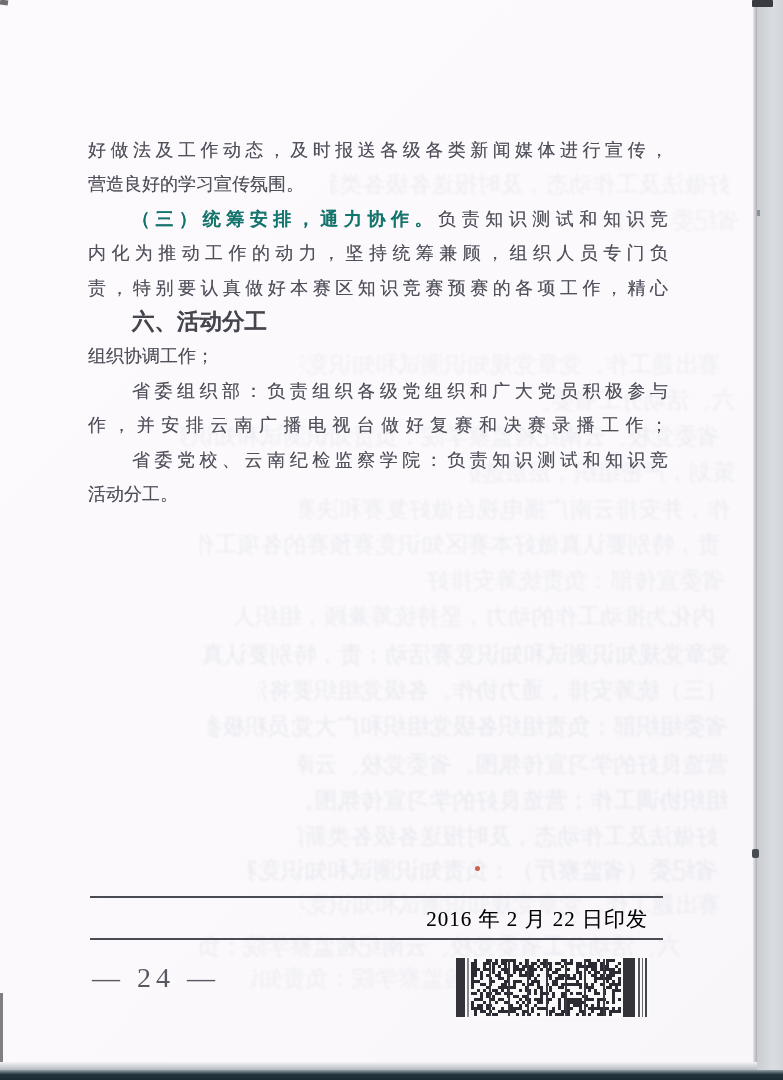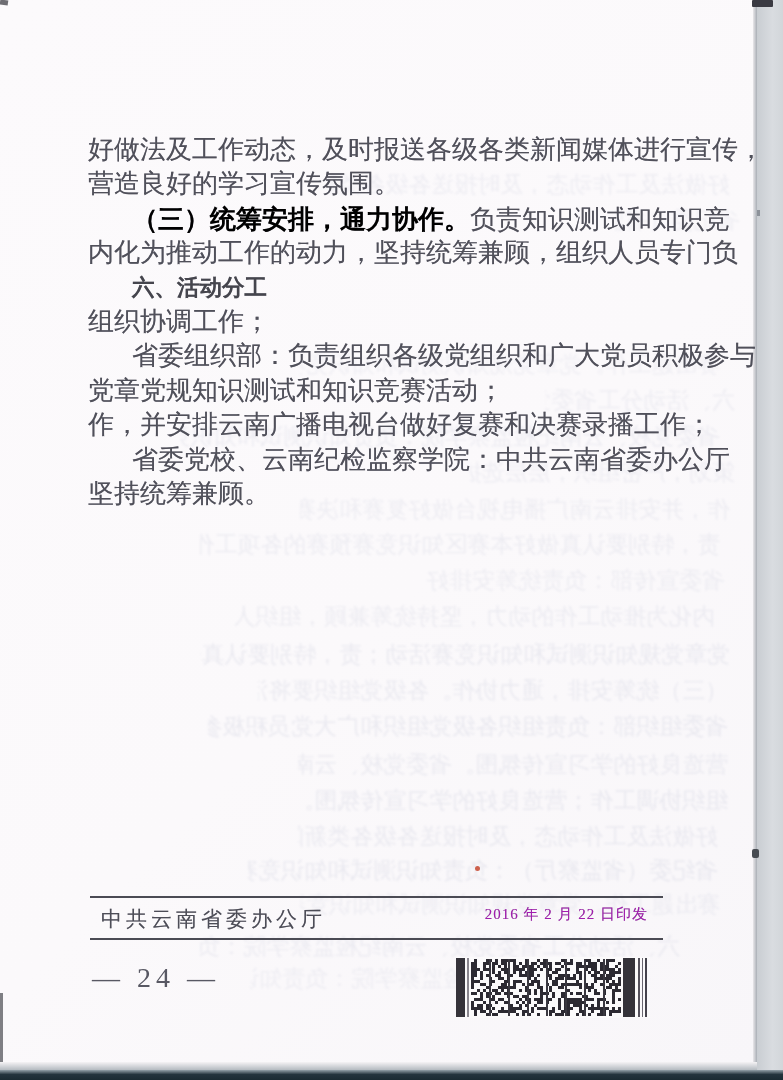--- a/index.html
+++ b/index.html
@@ -21,41 +21,41 @@
   .speck-right-2{position:absolute;left:757px;top:210px;width:3px;height:6px;background:#8d929a;}
   .sliver-left-bottom{position:absolute;left:0;top:993px;width:3px;height:77px;background:#55555c;opacity:.75;}
   .edge-shadow-bottom{position:absolute;left:0;top:1062px;width:757px;height:8px;
         background:linear-gradient(#f5f3f5,#b4bac0);}
   .bottom-strip{position:absolute;left:0;top:1070px;width:783px;height:10px;
         background:linear-gradient(#93a0a8,#24343d 45%,#1b2b33);}
   .red-dot{position:absolute;left:475px;top:866px;width:5px;height:5px;border-radius:50%;background:#c5472f;opacity:.85;}
 
   
   .doc-body{position:absolute;left:88px;top:133px;width:580px;color:#50505a;}
-  .ln{box-sizing:border-box;width:580px;height:34.4px;line-height:34.4px;font-size:26px;
+  .ln{box-sizing:border-box;width:580px;height:34.4px;line-height:34.4px;font-size:18px;
       text-align:justify;text-align-last:justify;white-space:nowrap;
       text-shadow:0 0 .6px rgba(80,80,95,.55);}
   .ln.end{text-align:right;text-align-last:left;}
   .ln.ind{padding-left:44px;}
-  .bold-seg{font-family:"Liberation Sans","DejaVu Sans",sans-serif;font-weight:700;color:#000000;}
+  .bold-seg{font-family:"Liberation Sans","DejaVu Sans",sans-serif;font-weight:700;color:#0f766e;}
   .ln.hd{font-family:"Liberation Sans","DejaVu Sans",sans-serif;font-weight:700;color:#45454d;
          font-size:22.5px;text-align:left;text-align-last:left;}
 
   
   .ghost-layer{position:absolute;left:0;top:0;width:757px;height:1068px;pointer-events:none;}
   .ghost{position:absolute;height:26px;line-height:26px;font-size:23px;color:#7d86aa;
          white-space:nowrap;overflow:hidden;transform:scaleX(-1);filter:blur(1.3px);}
 
   
   .rule{position:absolute;left:90px;width:573px;height:2px;background:#4b4b54;}
   .rule.top{top:896px;}
   .rule.bottom{top:938px;}
   .issuer{position:absolute;left:101px;top:905px;font-size:21px;letter-spacing:4px;color:#4d4d57;
           text-shadow:0 0 .6px rgba(80,80,95,.5);white-space:nowrap;}
-  .print-date{position:absolute;right:135px;top:905px;font-size:15px;letter-spacing:1px;color:#a21caf;
+  .print-date{position:absolute;right:135px;top:905px;font-size:21px;letter-spacing:1px;color:#000000;
           text-shadow:0 0 .6px rgba(80,80,95,.5);white-space:nowrap;}
   .page-num{position:absolute;left:92px;top:962px;font-size:28px;letter-spacing:5px;color:#585863;white-space:nowrap;}
 
   .barcode{position:absolute;left:456px;top:957px;width:194px;height:61px;}
 </style>
 </head>
 <body>
 
 <div class="scan">
   <div class="page"></div>
@@ -83,31 +83,30 @@
       <div class="ghost" style="top: 892px; left: 300px; width: 420px; opacity: 0.1;">赛出题工作。党章党规知识测试和知识竞赛活动；</div>
       <div class="ghost" style="top: 934px; left: 200px; width: 480px; opacity: 0.11;">六、活动分工省委党校、云南纪检监察学院：负责知识测试和知识竞</div>
       <div class="ghost" style="top: 966px; left: 250px; width: 400px; opacity: 0.09;">省委党校、云南纪检监察学院：负责知识测试和知识竞营造良好的学习宣传氛围。</div>
     </div>
 
   <div class="doc-body">
     <div class="ln">好做法及工作动态，及时报送各级各类新闻媒体进行宣传，</div>
     <div class="ln end">营造良好的学习宣传氛围。</div>
     <div class="ln ind"><span class="bold-seg">（三）统筹安排，通力协作。</span><span>负责知识测试和知识竞</span></div>
     <div class="ln">内化为推动工作的动力，坚持统筹兼顾，组织人员专门负</div>
+    <div class="ln">责，特别要认真做好本赛区知识竞赛预赛的各项工作，精心</div>
     <div class="ln ind hd">六、活动分工</div>
     <div class="ln end">组织协调工作；</div>
     <div class="ln ind">省委组织部：负责组织各级党组织和广大党员积极参与</div>
-    <div class="ln end">党章党规知识测试和知识竞赛活动；</div>
     <div class="ln">作，并安排云南广播电视台做好复赛和决赛录播工作；</div>
-    <div class="ln ind">省委党校、云南纪检监察学院：中共云南省委办公厅</div>
-    <div class="ln end">坚持统筹兼顾。</div>
+    <div class="ln ind">省委党校、云南纪检监察学院：负责知识测试和知识竞</div>
+    <div class="ln end">活动分工。</div>
   </div>
 
   <div class="rule top"></div>
-  <div class="issuer">中共云南省委办公厅</div>
   <div class="print-date">2016 年 2 月 22 日印发</div>
   <div class="rule bottom"></div>
   <div class="page-num">— 24 —</div>
 
   <svg class="barcode" id="barcode" viewBox="0 0 194 61">
       <rect x="0" y="0" width="194" height="61" fill="#fbfafb"></rect>
       <rect x="0" y="1" width="9" height="59" fill="#35333a"></rect>
       <rect x="11" y="1" width="2" height="59" fill="#8a878f"></rect>
       <rect x="15" y="5" width="3" height="3" fill="#2c2a32"></rect>
       <rect x="15" y="8" width="3" height="3" fill="#2c2a32"></rect>

